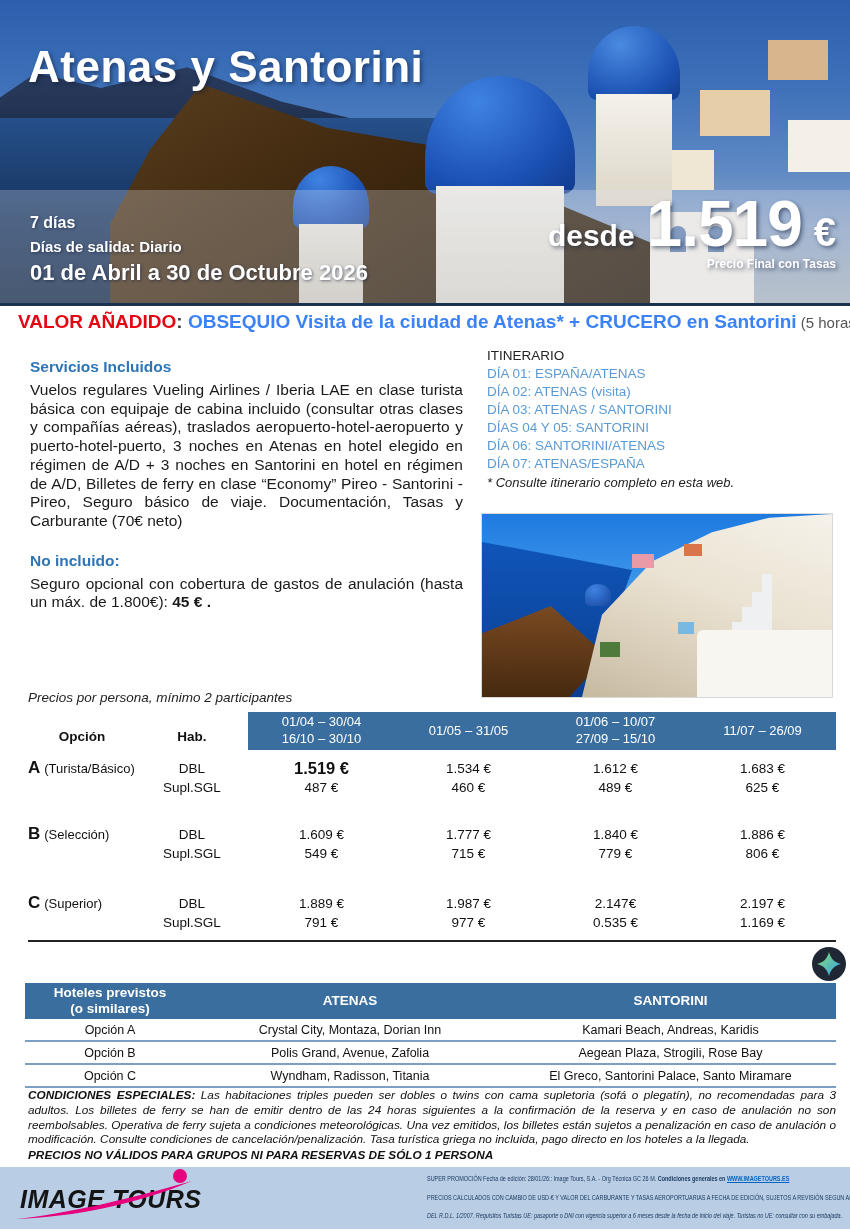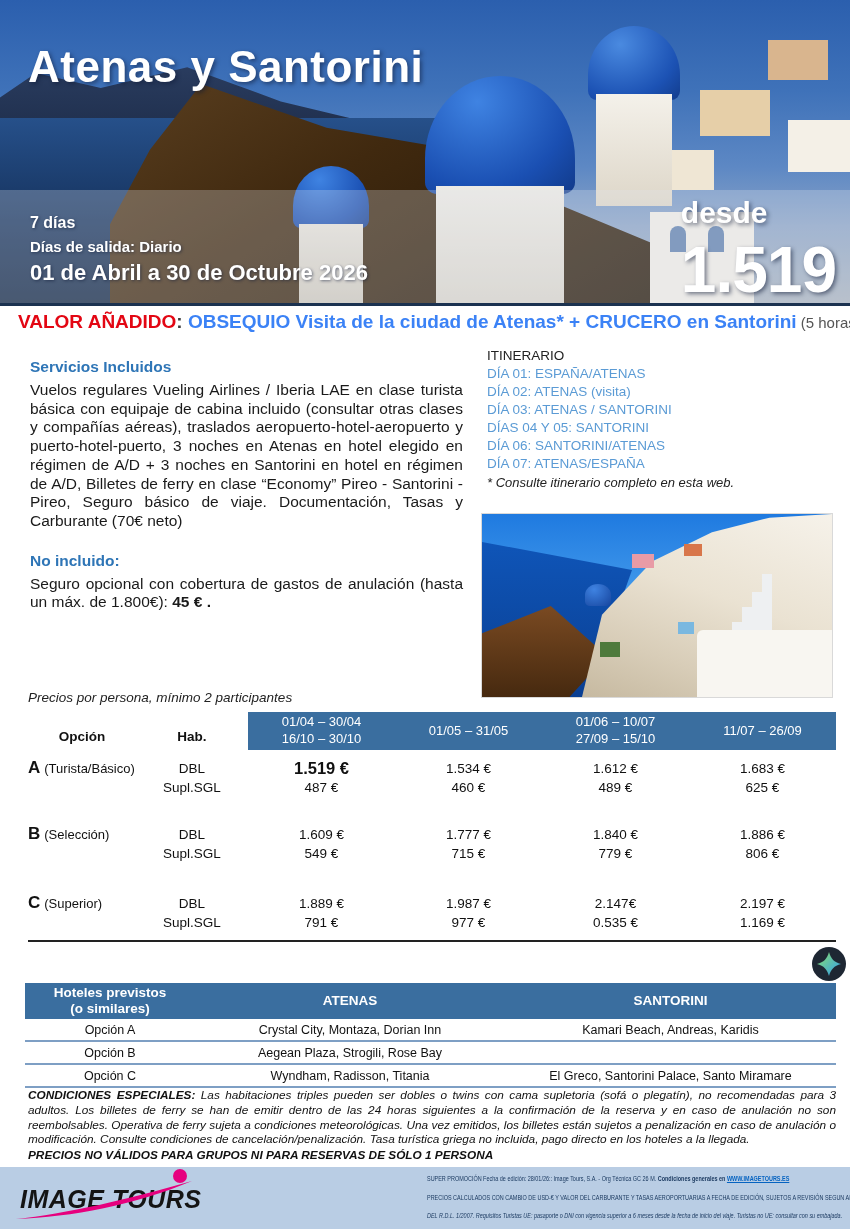--- a/index.html
+++ b/index.html
@@ -44,21 +44,21 @@
   .h-band{position:absolute;left:0;top:190px;width:850px;height:113px;background:rgba(225,230,238,0.28);}
 
   .hero-title{position:absolute;left:28px;top:42px;z-index:6;font-size:44px;font-weight:bold;color:#fff;
         letter-spacing:.5px;text-shadow:2px 2px 4px rgba(15,25,55,.55);}
   .hero-info{position:absolute;left:30px;top:214px;z-index:6;color:#fff;text-shadow:1px 1px 3px rgba(15,25,55,.55);}
   .hi-duration{font-size:16px;font-weight:bold;}
   .hi-dep{font-size:15px;font-weight:bold;margin-top:6px;}
   .hi-dates{font-size:22px;font-weight:bold;margin-top:5px;}
   .hero-price{position:absolute;right:14px;top:196px;z-index:6;text-align:right;color:#fff;
         text-shadow:2px 2px 4px rgba(15,25,55,.55);}
-  .hp-main{display:flex;align-items:baseline;justify-content:flex-end;gap:12px;flex-direction:column;}
+  .hp-main{display:flex;align-items:baseline;justify-content:flex-end;gap:12px;}
   .hp-desde{font-size:30px;font-weight:bold;}
   .hp-value{font-size:64px;font-weight:bold;line-height:.9;letter-spacing:-1px;}
   .hp-euro{font-size:40px;font-weight:bold;}
   .hp-note{font-size:12px;font-weight:bold;margin-top:2px;}
 
   
   .valor{position:absolute;left:18px;top:311px;width:822px;font-size:19px;color:#3f3f3f;white-space:nowrap;}
   .v-label{color:#e30613;font-weight:bold;}
   .v-sep{font-weight:bold;color:#3f3f3f;}
   .v-text{font-weight:bold;color:#3b82f6;}
@@ -334,20 +334,21 @@
       <div>ATENAS</div>
       <div>SANTORINI</div>
     </div>
     <div class="ht-row">
       <div>Opción A</div>
       <div>Crystal City, Montaza, Dorian Inn</div>
       <div>Kamari Beach, Andreas, Karidis</div>
     </div>
     <div class="ht-row">
       <div>Opción B</div>
+      <div>Polis Grand, Avenue, Zafolia</div>
       <div>Aegean Plaza, Strogili, Rose Bay</div>
     </div>
     <div class="ht-row">
       <div>Opción C</div>
       <div>Wyndham, Radisson, Titania</div>
       <div>El Greco, Santorini Palace, Santo Miramare</div>
     </div>
   </section>
 
   <div class="cond">

